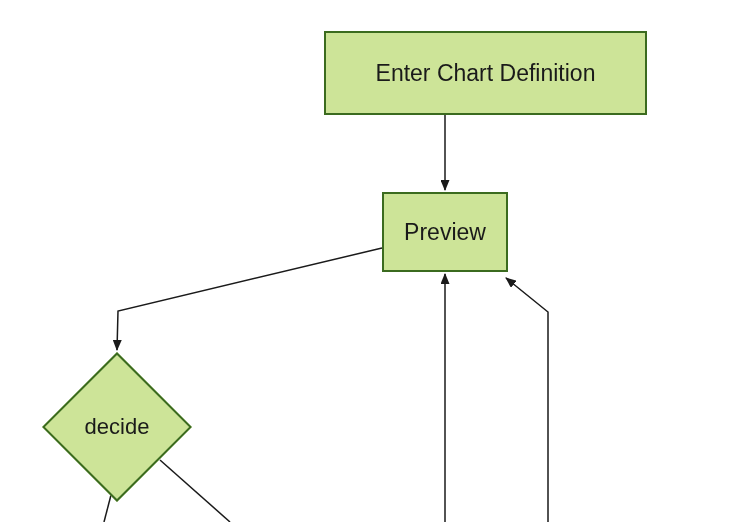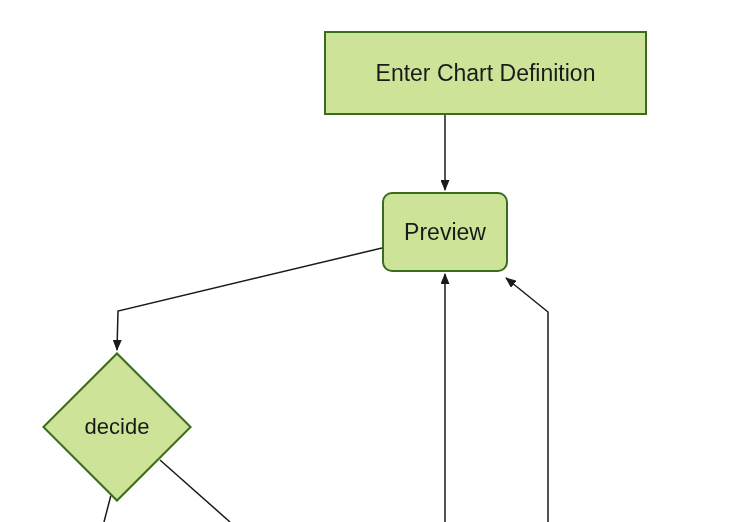--- a/index.html
+++ b/index.html
@@ -38,21 +38,21 @@
     color: var(--label-color);
     white-space: nowrap;
   }
   .node-rect {
     left: 284px; top: 31px;
     width: 323px; height: 84px; margin-left: 40px;
   }
   .node-rounded {
     left: 382px; top: 192px;
     width: 126px; height: 80px;
-    border-radius: 10px;
+    border-radius: 0;
   }
   .node-diamond-shape {
     position: absolute;
     left: 64px; top: 374px;
     width: 106px; height: 106px;
     background: var(--node-fill);
     border: 2px solid var(--node-border);
     transform: rotate(45deg);
   }
   .node-diamond-label {

